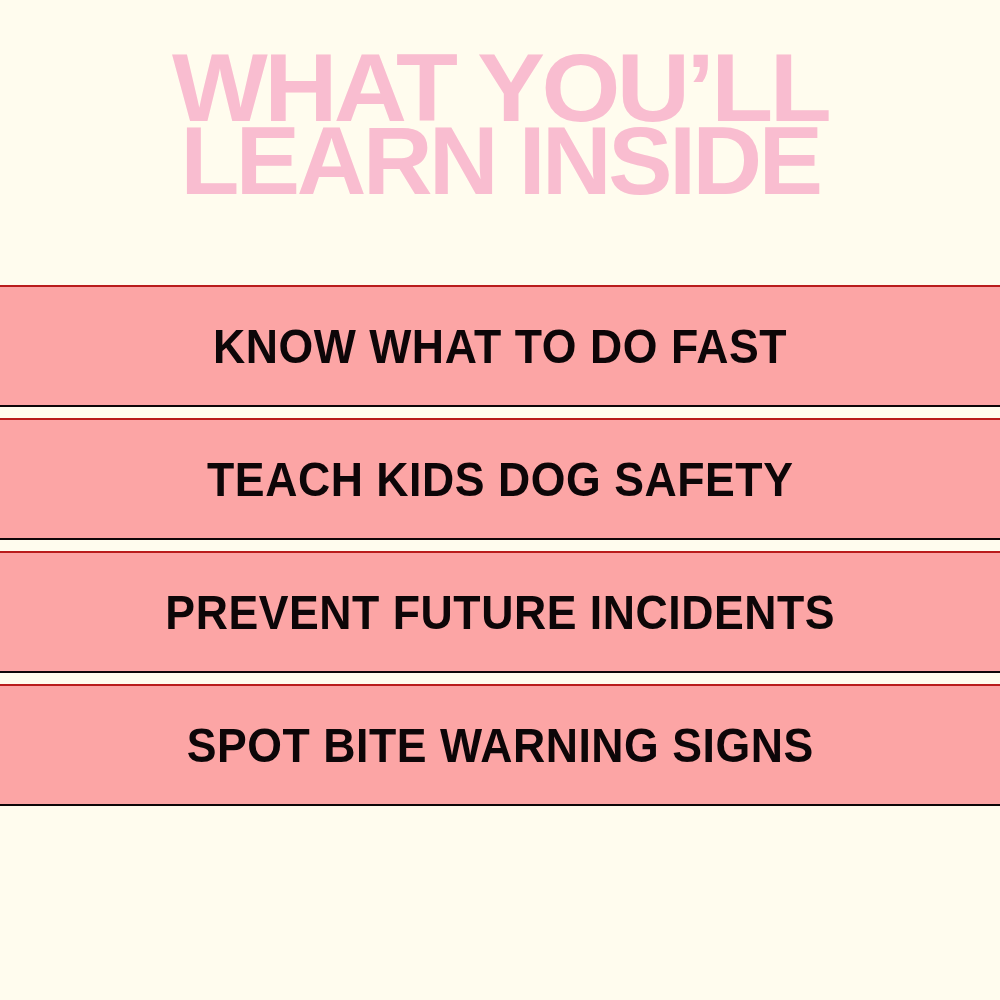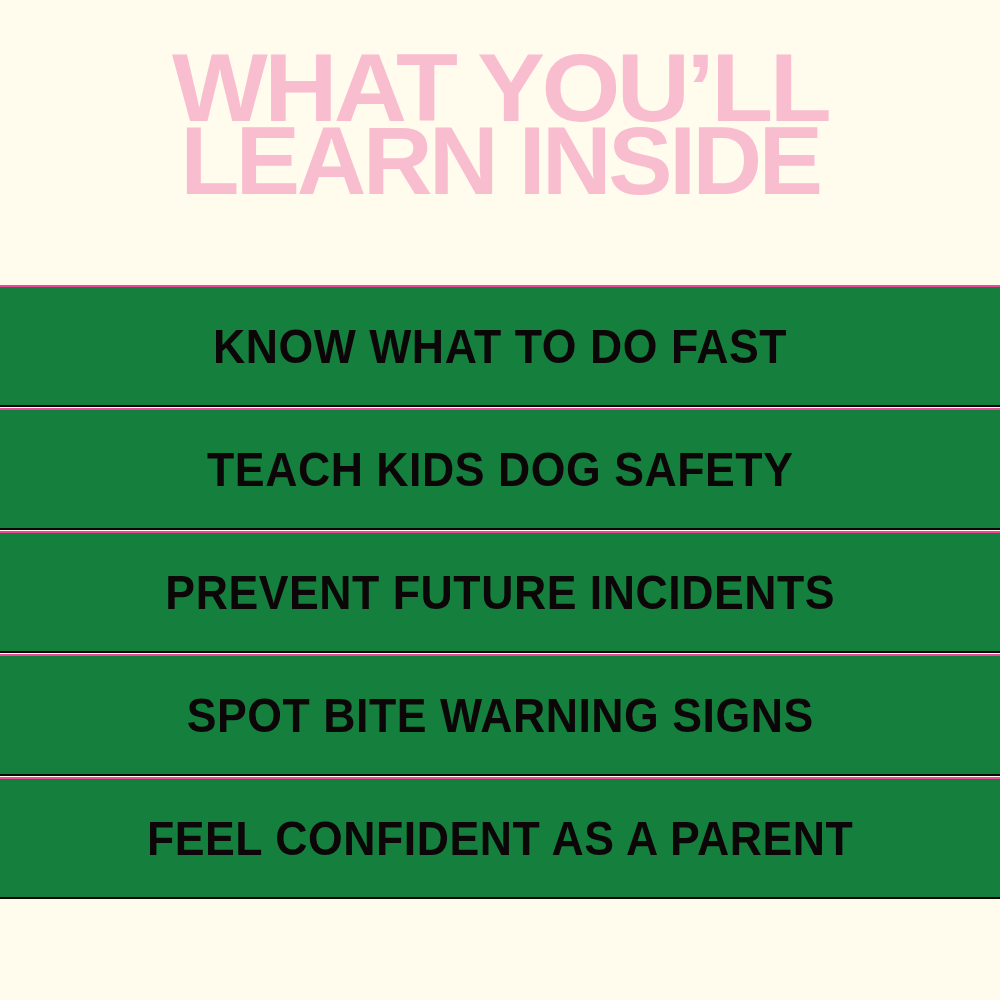--- a/index.html
+++ b/index.html
@@ -56,30 +56,30 @@
   .bands {
     position: absolute;
     left: 0;
     top: 285px;
     width: 1000px;
   }
   .band {
     position: relative;
     width: 1000px;
     height: 122px;
-    background: #15803d;
-    border-top: 2px solid #ec4899;
+    background: #fca5a5;
+    border-top: 2px solid #b91c1c;
     border-bottom: 2px solid #0d0608;
     box-sizing: border-box;
     display: flex;
     align-items: center;
     justify-content: center;
   }
   .band + .band {
-    margin-top: 1px;
+    margin-top: 11px;
     text-align: center;
   }
   .band-label {
     color: #0d0608;
     font-family: "Liberation Sans", sans-serif;
     font-weight: 700;
     font-size: 46px;
     letter-spacing: 0.012em;
     text-transform: uppercase;
     white-space: nowrap;
@@ -108,19 +108,16 @@
     </div>
 
     <div class="band">
       <span class="band-label">PREVENT FUTURE INCIDENTS</span>
     </div>
 
     <div class="band">
       <span class="band-label">SPOT BITE WARNING SIGNS</span>
     </div>
 
-    <div class="band">
-      <span class="band-label">FEEL CONFIDENT AS A PARENT</span>
-    </div>
 
   </div>
 
 </div>
 
 </body></html>

